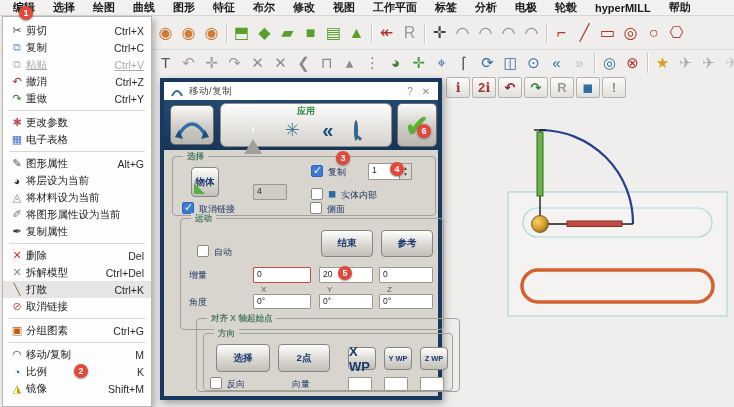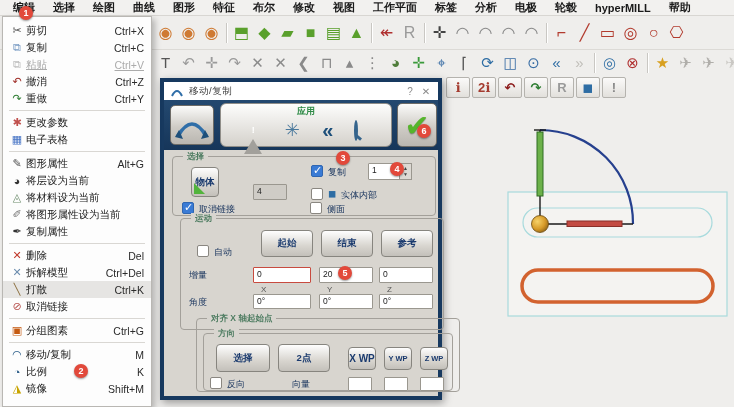--- a/index.html
+++ b/index.html
@@ -448,21 +448,20 @@
 
     <span class="checkbox checked" style="left:18px; top:52px;"></span>
     <span class="lbl" style="left:35px; top:53px;">取消链接</span>
     <span class="checkbox" style="left:146px; top:52px;"></span>
     <span class="lbl" style="left:163px; top:53px;">侧面</span>
 
     <div class="group g-motion">
       <span class="group-label">运动</span>
       <span class="checkbox" style="left:16px; top:26px;"></span>
       <span class="lbl" style="left:33px; top:27px;">自动</span>
-      <div class="dlg-btn" style="left:80px; top:11px; width:52px; height:27px;">起始</div>
       <div class="dlg-btn" style="left:140px; top:11px; width:52px; height:27px;">结束</div>
       <div class="dlg-btn" style="left:200px; top:11px; width:52px; height:27px;">参考</div>
 
       <span class="lbl" style="left:8px; top:50px;">增量</span>
       <div class="field redline" style="left:72px; top:48px; width:58px; height:16px;">0</div>
       <div class="field" style="left:138px; top:48px; width:54px; height:16px;">20</div>
       <div class="field" style="left:198px; top:48px; width:54px; height:16px;">0</div>
       <span class="lbl dim" style="left:80px; top:66px;">X</span>
       <span class="lbl dim" style="left:146px; top:66px;">Y</span>
       <span class="lbl dim" style="left:206px; top:66px;">Z</span>
@@ -471,21 +470,21 @@
       <div class="field" style="left:138px; top:75px; width:54px; height:15px;">0°</div>
       <div class="field" style="left:198px; top:75px; width:54px; height:15px;">0°</div>
     </div>
 
     <div class="group g-align">
       <span class="group-label">对齐 X 轴起始点</span>
       <div class="group g-dir">
         <span class="group-label">方向</span>
         <div class="dlg-btn" style="left:12px; top:10px; width:54px; height:28px;">选择</div>
         <div class="dlg-btn" style="left:74px; top:10px; width:52px; height:28px;">2点</div>
-        <div class="dlg-btn" style="left:144px; top:13px; width:28px; height:23px; font-size:10px;">X WP</div>
+        <div class="dlg-btn" style="left:144px; top:13px; width:28px; height:23px; font-size:13px;">X WP</div>
         <div class="dlg-btn" style="left:180px; top:13px; width:28px; height:23px; font-size:7.5px;">Y WP</div>
         <div class="dlg-btn" style="left:216px; top:13px; width:28px; height:23px; font-size:7.5px;">Z WP</div>
         <span class="checkbox" style="left:6px; top:43px;"></span>
         <span class="lbl" style="left:23px; top:44px;">反向</span>
         <span class="lbl" style="left:88px; top:44px;">向量</span>
         <div class="field" style="left:144px; top:43px; width:24px; height:14px;"></div>
         <div class="field" style="left:180px; top:43px; width:24px; height:14px;"></div>
         <div class="field" style="left:216px; top:43px; width:24px; height:14px;"></div>
       </div>
     </div>

